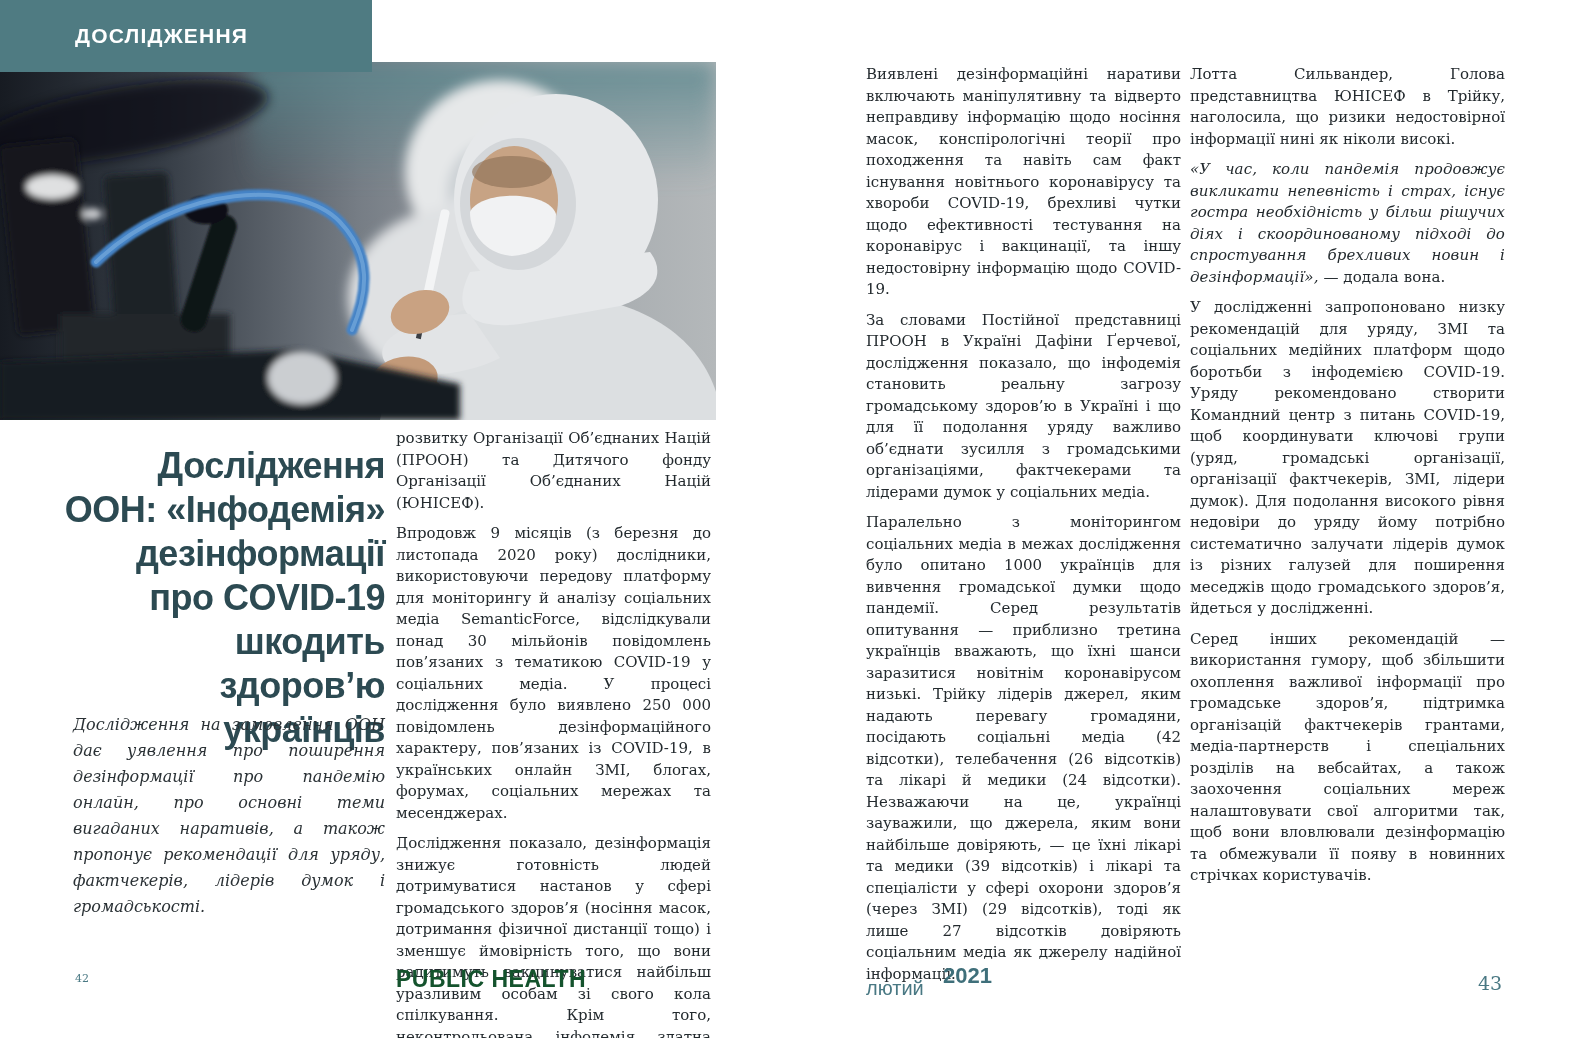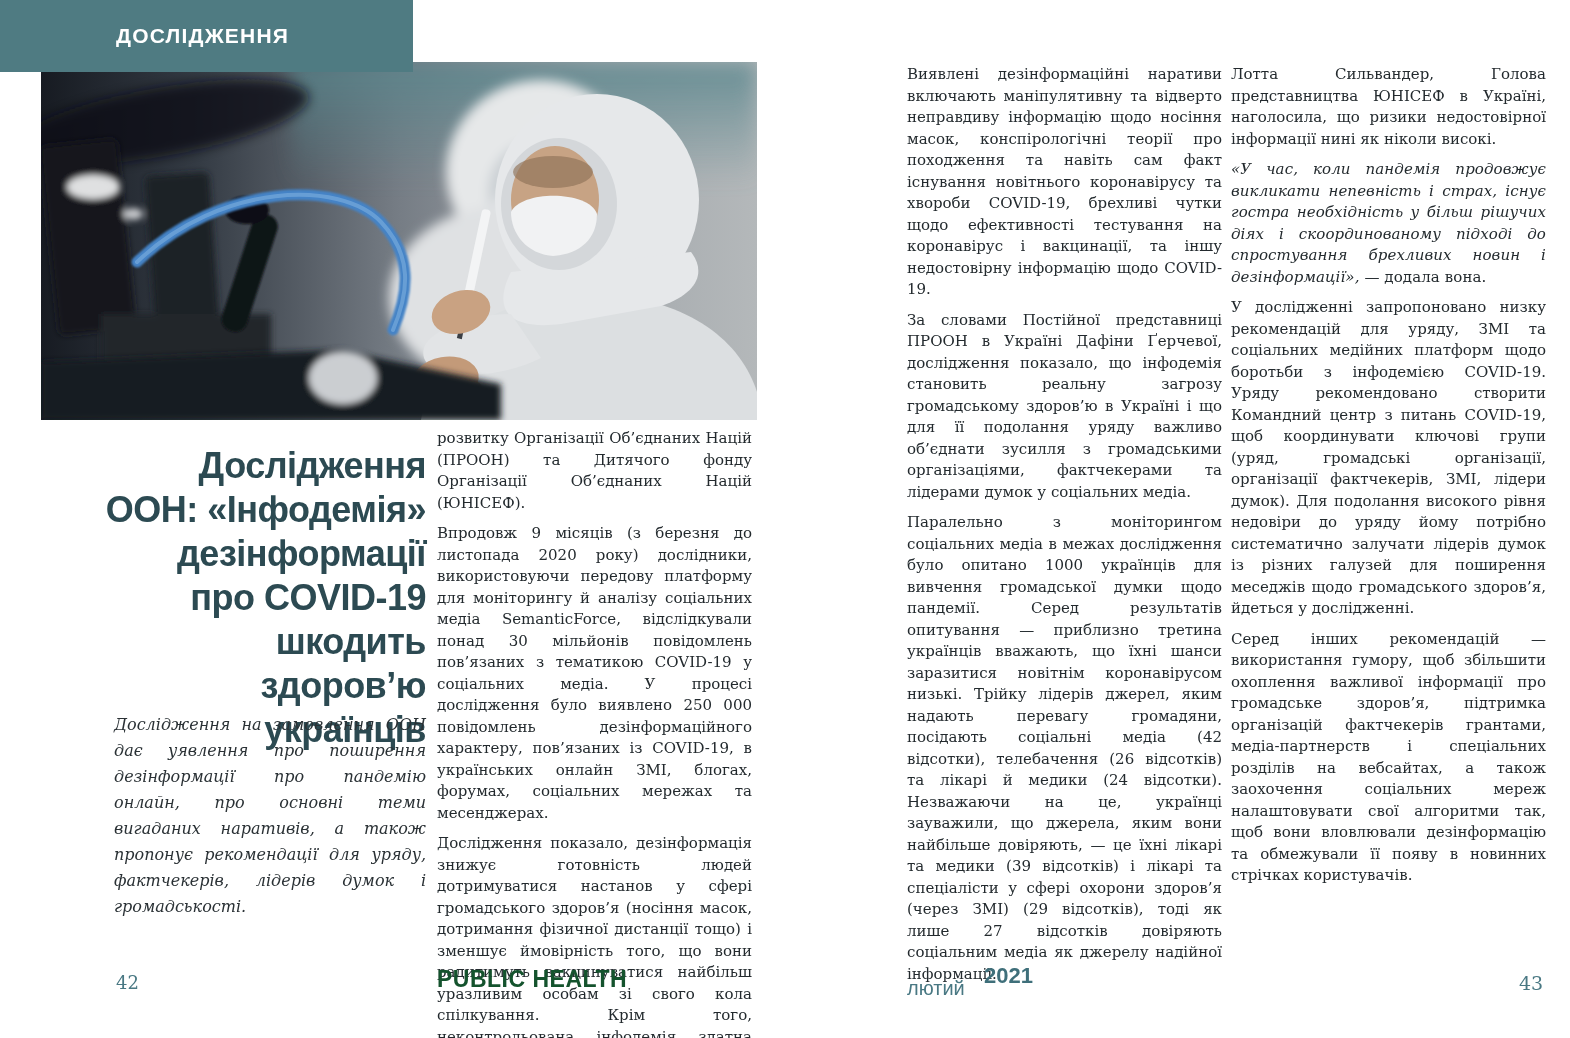--- a/index.html
+++ b/index.html
@@ -4,21 +4,21 @@
 <style>
   html,body { margin:0; padding:0; }
   body {
     width:1570px; height:1038px;
     background:#ffffff;
     position:relative;
     overflow:hidden;
     font-family:"DejaVu Serif", serif;
     color:#232a2e;
   }
-  .abs { position:absolute;padding-left:41px; }
+  .abs { position:absolute; }
 
   
   .banner {
     left:0; top:0; width:372px; height:72px;
     background:#4f7b82;
     display:flex; align-items:center;
     z-index:3;
   }
   .banner .label {
     margin-left:75px;
@@ -60,21 +60,21 @@
     font-size:16px; line-height:26px;
     margin:0 0 17px 0;
     color:#2a3135;
     text-align:justify;
   }
   .col2 { left:396px; top:428px; }
   .col3 { left:866px; top:64px;  }
   .col4 { left:1190px; top:64px; }
 
   
-  .pg-left  { left:75px;  top:972px; font-size:18px; color:#497883; }
+  .pg-left  { left:75px;  top:972px; font-size:11px; color:#497883; }
   .journal  {
     left:396px; top:966px; width:315px; text-align:left;
     font-family:"Liberation Sans", sans-serif;
     font-weight:700; font-size:23px; letter-spacing:0.5px;
     color:#14532d;
   }
   .month    {
     left:866px; top:977px;
     font-family:"Liberation Sans", sans-serif;
     font-size:20px; color:#497883;
@@ -200,21 +200,21 @@
   <div class="abs col col3">
 
   <p>Виявлені дезінформаційні наративи включають маніпулятивну та відверто неправдиву інформацію щодо носіння масок, конспірологічні теорії про походження та навіть сам факт існування новітнього коронавірусу та хвороби COVID-19, брехливі чутки щодо ефективності тестування на коронавірус і вакцинації, та іншу недостовірну інформацію щодо COVID-19.</p>
       <p>За словами Постійної представниці ПРООН в Україні Дафіни Ґерчевої, дослідження показало, що інфодемія становить реальну загрозу громадському здоров’ю в Україні і що для її подолання уряду важливо об’єднати зусилля з громадськими організаціями, фактчекерами та лідерами думок у соціальних медіа.</p>
       <p>Паралельно з моніторингом соціальних медіа в межах дослідження було опитано 1000 українців для вивчення громадської думки щодо пандемії. Серед результатів опитування — приблизно третина українців вважають, що їхні шанси заразитися новітнім коронавірусом низькі. Трійку лідерів джерел, яким надають перевагу громадяни, посідають соціальні медіа (42 відсотки), телебачення (26 відсотків) та лікарі й медики (24 відсотки). Незважаючи на це, українці зауважили, що джерела, яким вони найбільше довіряють, — це їхні лікарі та медики (39 відсотків) і лікарі та спеціалісти у сфері охорони здоров’я (через ЗМІ) (29 відсотків), тоді як лише 27 відсотків довіряють соціальним медіа як джерелу надійної інформації.</p>
     </div>
 
   <div class="abs col col4">
     <div>
 
-    <p>Лотта Сильвандер, Голова представництва ЮНІСЕФ в Україні, наголосила, що ризики недостовірної інформації нині як ніколи високі.</p>
+    <p>Лотта Сильвандер, Голова представництва ЮНІСЕФ в Трійку, наголосила, що ризики недостовірної інформації нині як ніколи високі.</p>
         <p class="quote">«У час, коли пандемія продовжує викликати непевність і страх, існує гостра необхідність у більш рішучих діях і скоординованому підході до спростування брехливих новин і дезінформації», <span class="attribution">— додала вона.</span></p>
         <p>У дослідженні запропоновано низку рекомендацій для уряду, ЗМІ та соціальних медійних платформ щодо боротьби з інфодемією COVID-19. Уряду рекомендовано створити Командний центр з питань COVID-19, щоб координувати ключові групи (уряд, громадські організації, організації фактчекерів, ЗМІ, лідери думок). Для подолання високого рівня недовіри до уряду йому потрібно систематично залучати лідерів думок із різних галузей для поширення меседжів щодо громадського здоров’я, йдеться у дослідженні.</p>
         <p>Серед інших рекомендацій — використання гумору, щоб збільшити охоплення важливої інформації про громадське здоров’я, підтримка організацій фактчекерів грантами, медіа-партнерств і спеціальних розділів на вебсайтах, а також заохочення соціальних мереж налаштовувати свої алгоритми так, щоб вони вловлювали дезінформацію та обмежували її появу в новинних стрічках користувачів.</p>
       </div>
 
   </div>
 </section>
 
 <footer>
   <span class="abs pg-left">42</span>

